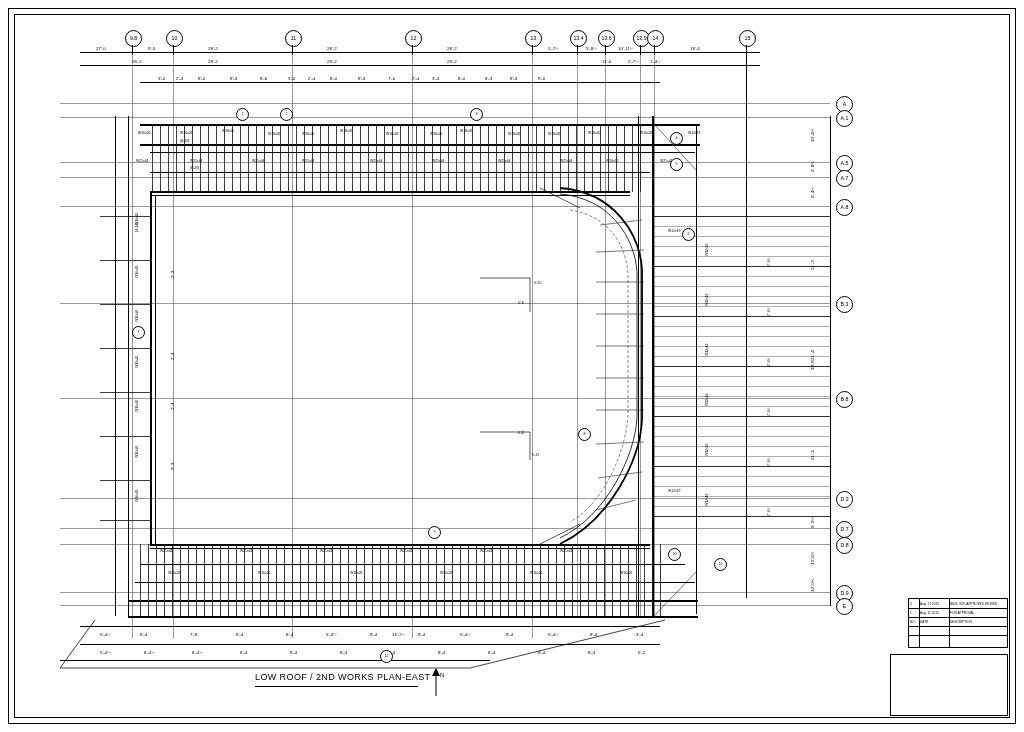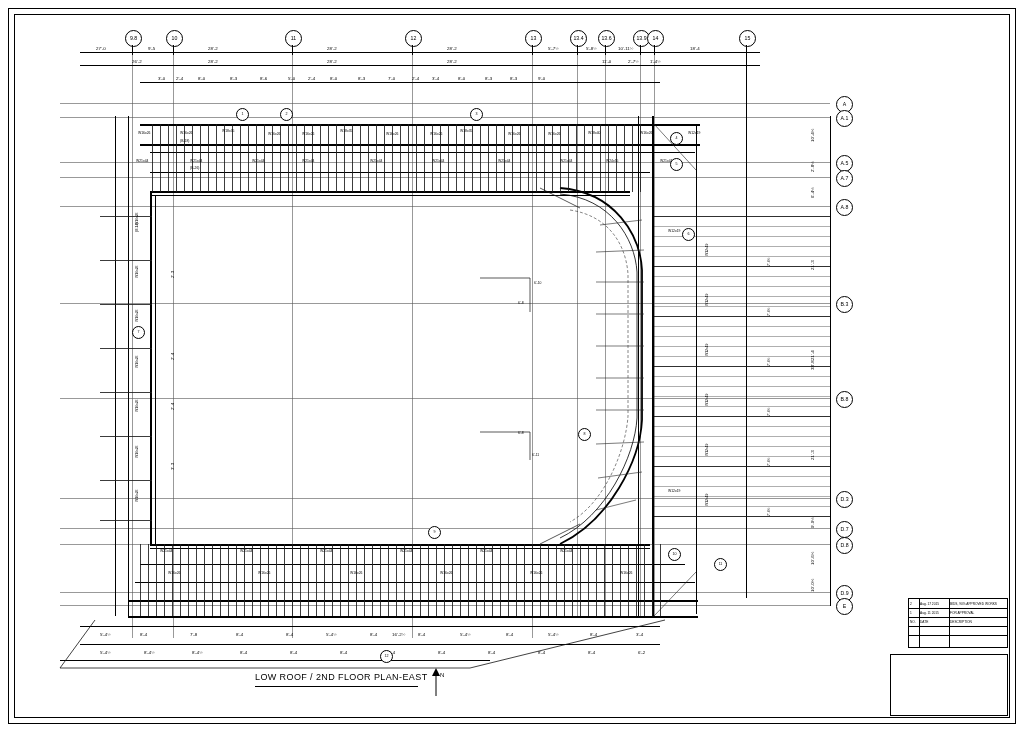--- a/index.html
+++ b/index.html
@@ -532,21 +532,21 @@
     <div class="secmark" style="left:628px;top:528px;">10</div>
     <div class="secmark" style="left:674px;top:538px;">11</div>
     <div class="secmark" style="left:340px;top:630px;">12</div>
 
     <svg style="position:absolute;left:388px;top:648px;width:24px;height:30px;">
       <line x1="8" y1="28" x2="8" y2="4" stroke="#000" stroke-width="1"></line>
       <polygon points="8,0 4,8 12,8" fill="#000"></polygon>
     </svg>
     <div class="northtxt" style="left:400px;top:652px;">N</div>
 
-    <div class="title" style="left:215px;top:652px;">LOW ROOF / 2ND FLOOR PLAN-EAST</div>
+    <div class="title" style="left:215px;top:652px;">LOW ROOF / 2ND WORKS PLAN-EAST</div>
     <div class="title-rule" style="left:215px;top:666px;width:163px;"></div>
   </div>
 
   <div class="tblock" style="left:908px;top:598px;width:100px;height:50px;">
     <div class="tb-row" style="top:9px;"></div>
     <div class="tb-row" style="top:18px;"></div>
     <div class="tb-row" style="top:27px;"></div>
     <div class="tb-row" style="top:36px;"></div>
     <div class="tb-col" style="left:10px;"></div>
     <div class="tb-col" style="left:40px;"></div>

